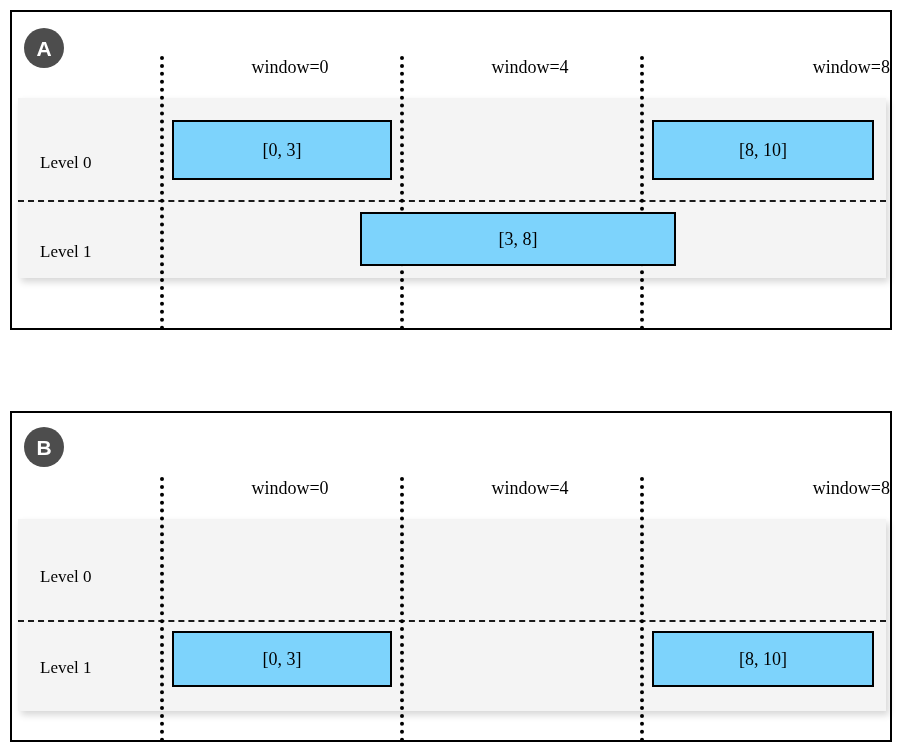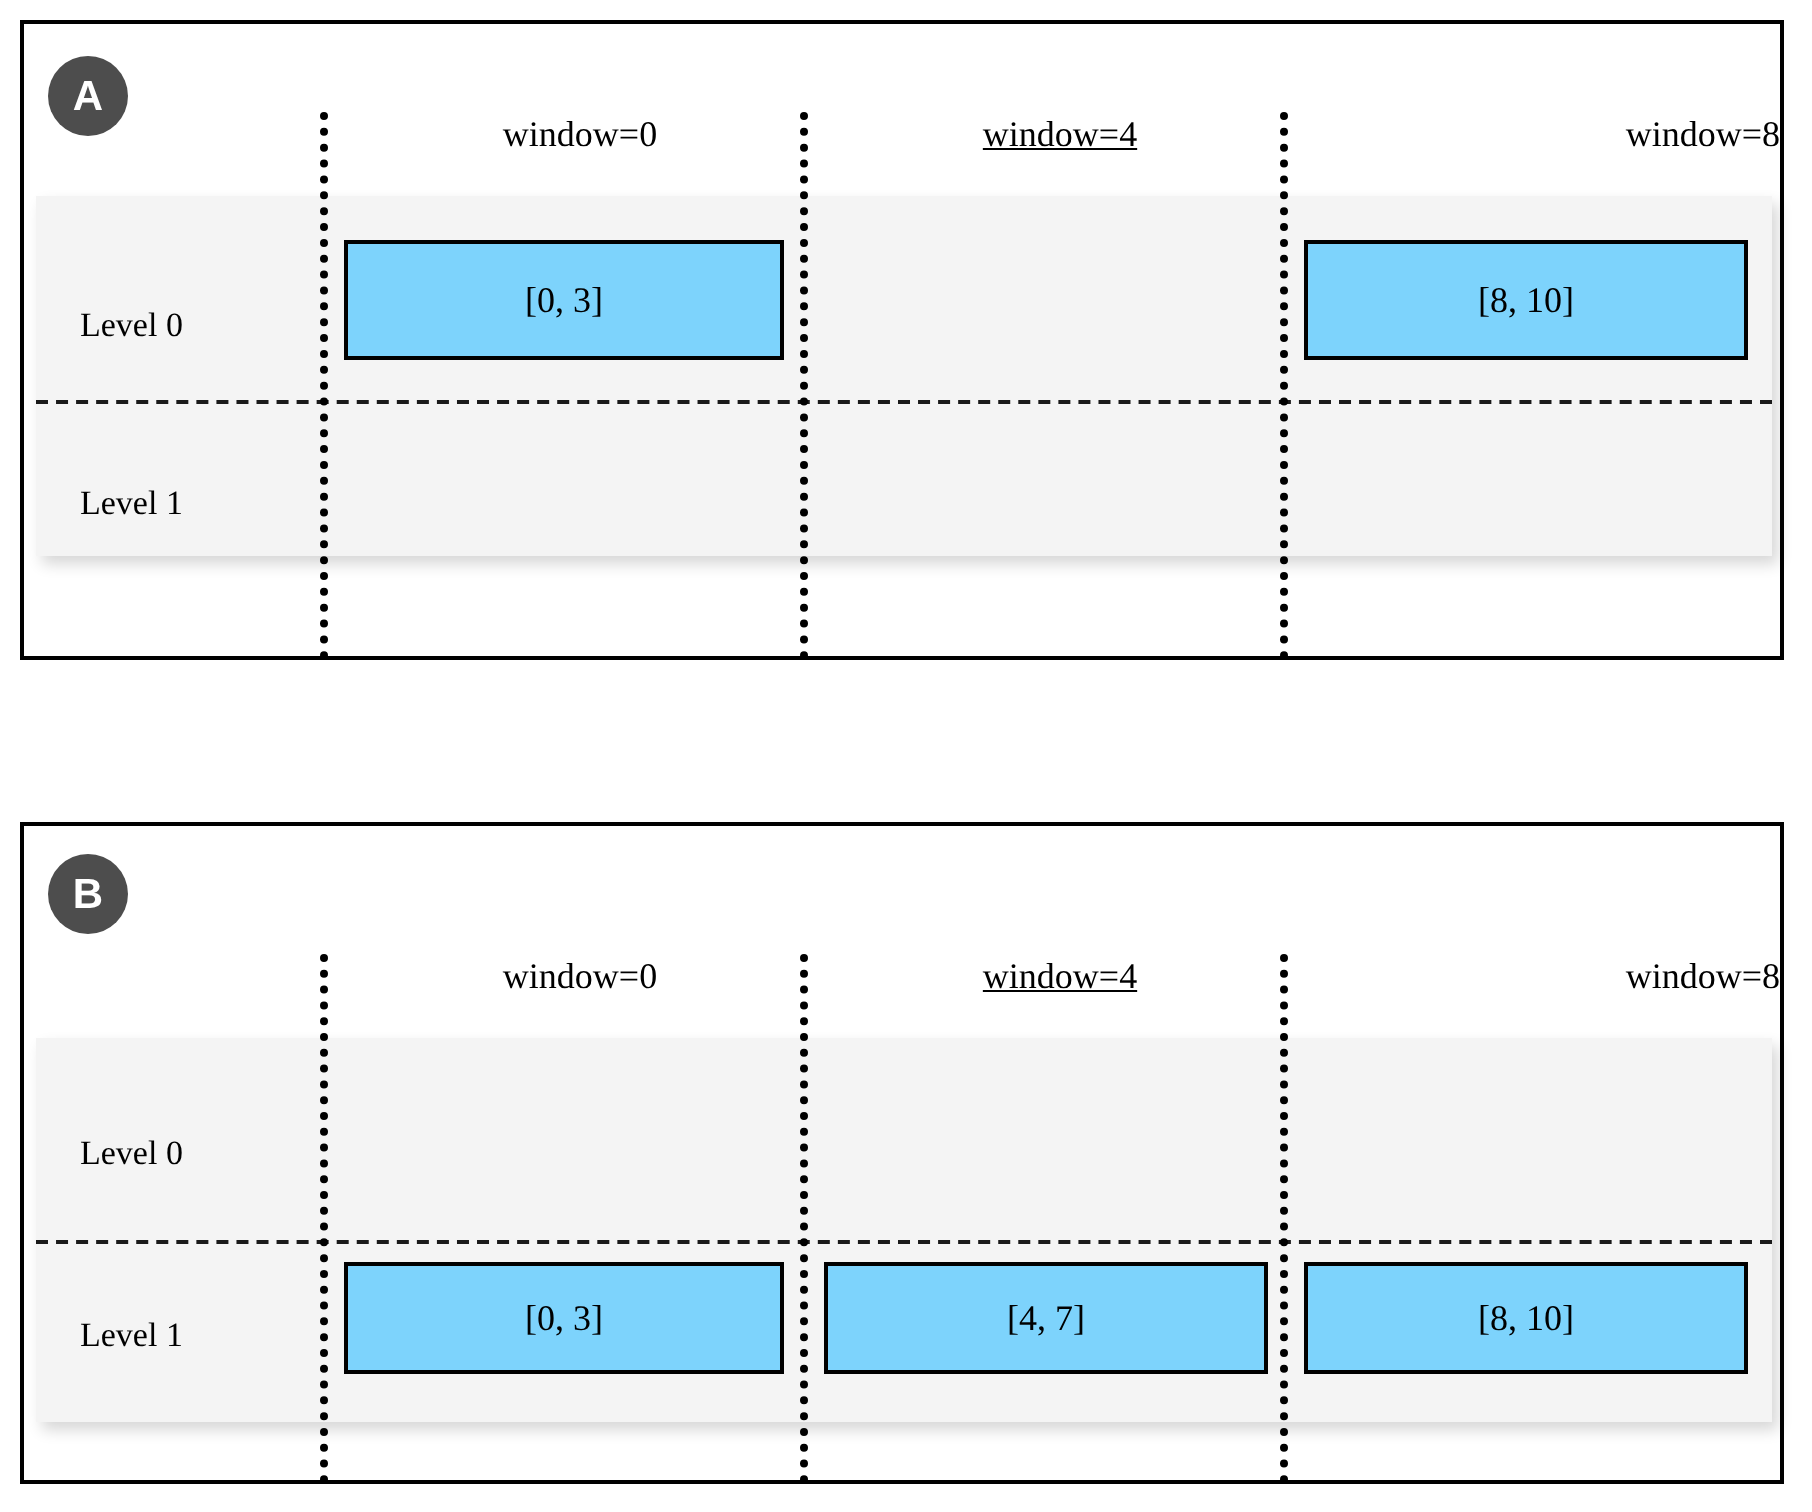--- a/index.html
+++ b/index.html
@@ -51,21 +51,21 @@
   }
   .window-label {
     position: absolute;
     top: 0;
     font-size: 18px;
     text-align: center;
     white-space: nowrap;
     line-height: 30px;
   }
   .wl-0 { left: 158px; width: 240px; }
-  .wl-1 { left: 398px; width: 240px; text-decoration: underline; }
+  .wl-1 { left: 398px; width: 240px; }
   .wl-2 { left: 638px; width: 240px; text-align: right; }
 
   .grayband {
     position: absolute;
     background: #f4f4f4;
     box-shadow: 3px 4px 7px rgba(0,0,0,0.16);
   }
 
   .level-label {
     position: absolute;
@@ -157,20 +157,21 @@
 
   <div class="divider" style="left:6px; top:188px; width:868px;"></div>
 
   <div class="vline" style="left:148px; top:44px; height:274px;"></div>
   <div class="vline" style="left:388px; top:44px; height:274px;"></div>
   <div class="vline" style="left:628px; top:44px; height:274px;"></div>
 
   <div class="range-box" style="left:160px; top:108px; width:220px; height:60px;">[0, 3]</div>
   <div class="range-box" style="left:640px; top:108px; width:222px; height:60px;">[8, 10]</div>
 
+  <div class="range-box" style="left:348px; top:200px; width:316px; height:54px;">[3, 8]</div>
 
 </div>
 
 <div id="transition">
   <div class="arrow">
     <div class="arrow-shaft"></div>
     <div class="arrow-head"></div>
   </div>
   <div class="caption">Strict window compaction, window = 4</div>
 </div>
@@ -190,16 +191,15 @@
   <div class="level-label" style="left:28px; top:154px;">Level 0</div>
   <div class="level-label" style="left:28px; top:245px;">Level 1</div>
 
   <div class="divider" style="left:6px; top:207px; width:868px;"></div>
 
   <div class="vline" style="left:148px; top:64px; height:265px;"></div>
   <div class="vline" style="left:388px; top:64px; height:265px;"></div>
   <div class="vline" style="left:628px; top:64px; height:265px;"></div>
 
   <div class="range-box" style="left:160px; top:218px; width:220px; height:56px;">[0, 3]</div>
-  <div class="range-box" style="left:400px; top:218px; width:222px; height:56px;">[4, 7]</div>
   <div class="range-box" style="left:640px; top:218px; width:222px; height:56px;">[8, 10]</div>
 
 </div>
 
 </body></html>

